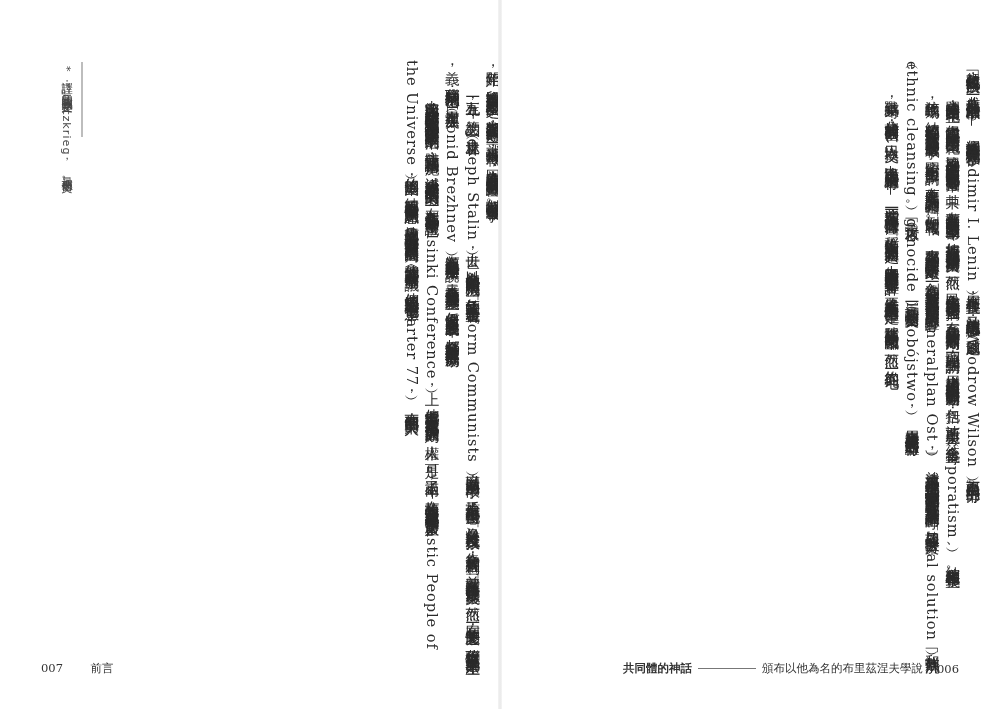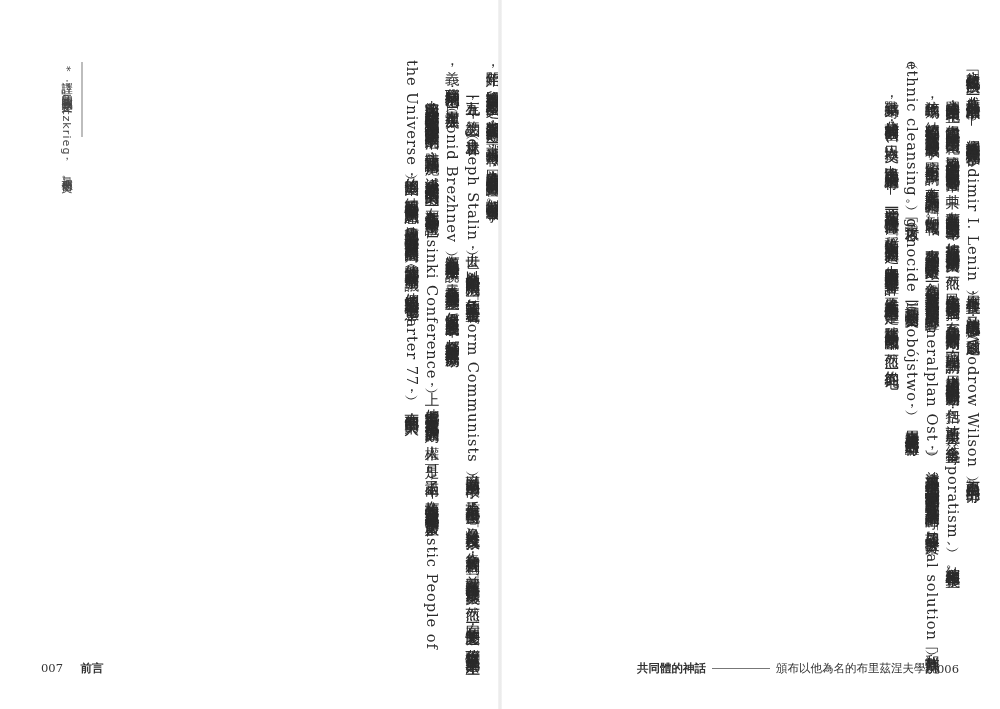--- a/index.html
+++ b/index.html
@@ -30,26 +30,26 @@
   .footnote-rule {
     position: absolute; left: 81px; top: 62px; width: 2px; height: 75px; background: #bdbdbd;
   }
   .footnote {
     position: absolute; left: 57px; top: 66px; height: 400px; width: 16px;
     writing-mode: vertical-rl; font-family: "DejaVu Sans", "Liberation Sans", sans-serif;
     font-size: 11.2px; letter-spacing: 1px; color: #444;
   }
   .footer { position: absolute; top: 661px; font-size: 11.5px; color: #333; }
   .footer-left { left: 41px; }
-  .footer-left .pno { margin-right: 14px; }
-  .footer-left .title { font-weight: bold; }
+  .footer-left .pno { margin-right: 24px; }
+  .footer-left .title { font-weight: normal; }
   .footer-right { right: 41px; display: flex; align-items: center; text-align: right; }
   .footer-right .book { font-weight: bold; }
   .footer-right .rule { display: inline-block; width: 58px; height: 1px; background: #777; margin: 0 6px; }
-  .footer-right .pno { }
+  .footer-right .pno { margin-left: 14px; }
 </style>
 </head>
 <body>
 
 <div class="spread">
 
   <div class="page page-left">
     <div class="text-block">
       <p class="para cont">年開始，這段導致數百萬人必須忍受生活困乏、內部監視和囚犯營的時期，就一直被稱為「冷戰」，因為這時的世界分裂成兩個敵對陣營，似乎隨時都會爆發戰爭。</p>
       <p class="para">一九五三年，約瑟夫．史達林（Joseph Stalin）去世，以他命名的體系隨即陷入危機。年輕的「改革共產主義者」（reform Communists）以回頭做為前進的手段，重拾十八世紀自由哲學概念，像是「分權」以及投票、集會和發言的權利，並試圖在「布拉格之春」中加以實踐。然而，在同一年的悲慘夏天，蘇聯坦克恢復了正統的共產主義，蘇聯領袖列昂尼德．布里茲涅夫（Leonid Brezhnev）頒布以他為名的布里茲涅夫學說，表示社會主義只會演變成共產主義，任何企圖邁向多元主義的改革，都會觸發社會主義國家社群提供協助。</p>

